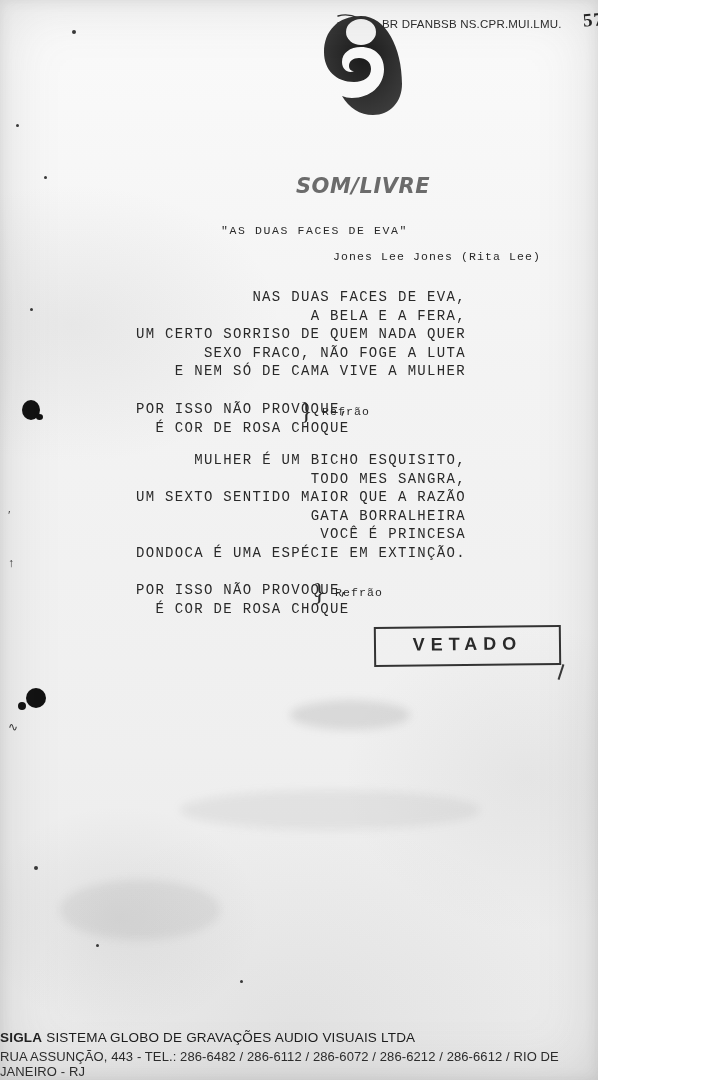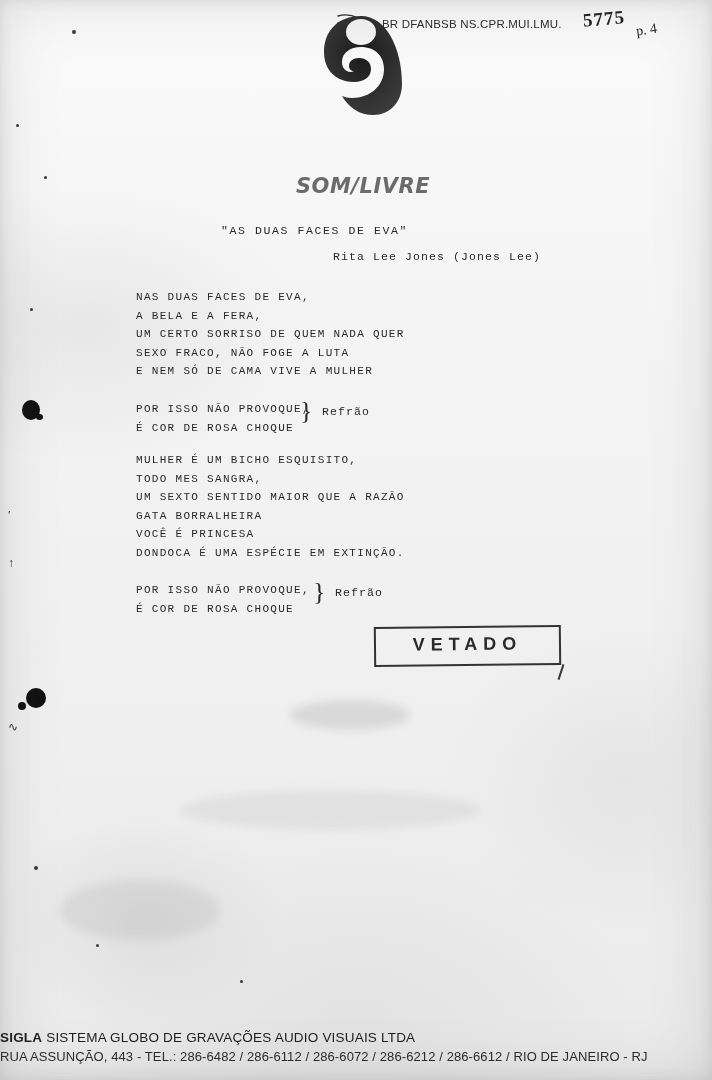--- a/index.html
+++ b/index.html
@@ -2,21 +2,21 @@
 <html><head>
 <meta charset="utf-8">
 <style>
   html, body {
     margin: 0;
     padding: 0;
     background: #ffffff;
   }
   #page {
     position: relative;
-    width: 712px;
+    width: 598px;
     height: 1080px;
     background: #f2f1ef;
     overflow: hidden;
     font-family: "Liberation Sans", sans-serif;
     filter: grayscale(100%);
   }
   
   .paper-noise {
     position: absolute;
     inset: 0;
@@ -130,24 +130,25 @@
     font-size: 11.5px;
     letter-spacing: 1.6px;
   }
   .author {
     top: 250px;
     left: 333px;
     font-size: 11.5px;
     letter-spacing: 1.1px;
   }
   .stanza {
-    font-size: 11px;
+    font-size: 14px;
     line-height: 18.6px;
     letter-spacing: 1.3px;
     left: 136px;
+    text-align: right;
   }
   .s1 { top: 288px; }
   .s2 { top: 400px; }
   .s3 { top: 451px; }
   .s4 { top: 581px; }
 
   .brace {
     position: absolute;
     font-family: "Liberation Serif", serif;
     font-size: 26px;
@@ -278,21 +279,21 @@
       </defs>
       <g fill="url(#ink)">
         <path d="M43 2 C20 2 6 17 6 38 C6 56 18 68 36 68 C46 68 53 63 53 55 C53 48 48 44 41 44 C35 44 31 47 31 52 C31 55 33 57 36 57 C31 60 24 56 24 48 C24 39 32 33 43 33 C57 33 66 42 66 55 C66 72 52 84 34 84 C30 84 27 83 24 82 C31 94 42 101 55 101 C72 101 84 88 84 70 C84 34 68 2 43 2 Z"></path>
         <ellipse cx="43" cy="18" rx="15" ry="13" fill="#f4f3f0"></ellipse>
       </g>
     </svg>
     <div class="logo-text">SOM/LIVRE</div>
   </div>
 
   <div class="typed song-title">"AS DUAS FACES DE EVA"</div>
-  <div class="typed author">Rita Lee Jones (Jones Lee)</div>
+  <div class="typed author">Jones Lee Jones (Rita Lee)</div>
 
   <div class="typed stanza s1">NAS DUAS FACES DE EVA,
 A BELA E A FERA,
 UM CERTO SORRISO DE QUEM NADA QUER
 SEXO FRACO, NÃO FOGE A LUTA
 E NEM SÓ DE CAMA VIVE A MULHER</div>
 
   <div class="typed stanza s2">POR ISSO NÃO PROVOQUE,
 É COR DE ROSA CHOQUE</div>
   <div class="brace brace1">}</div>

